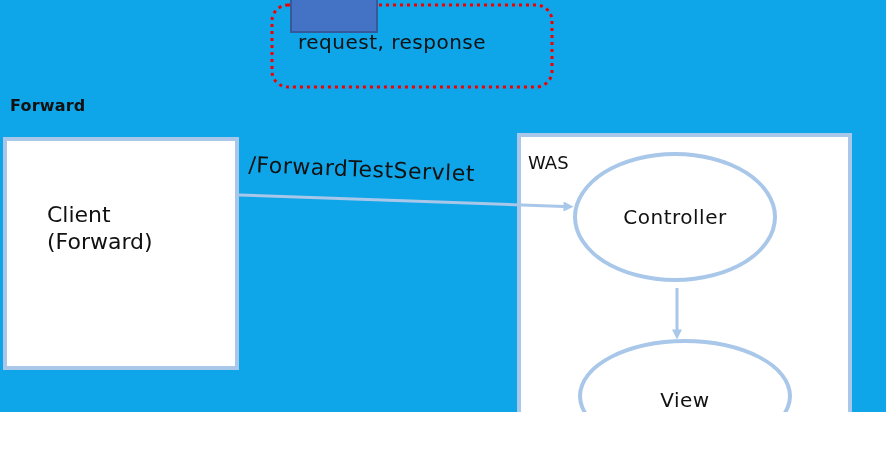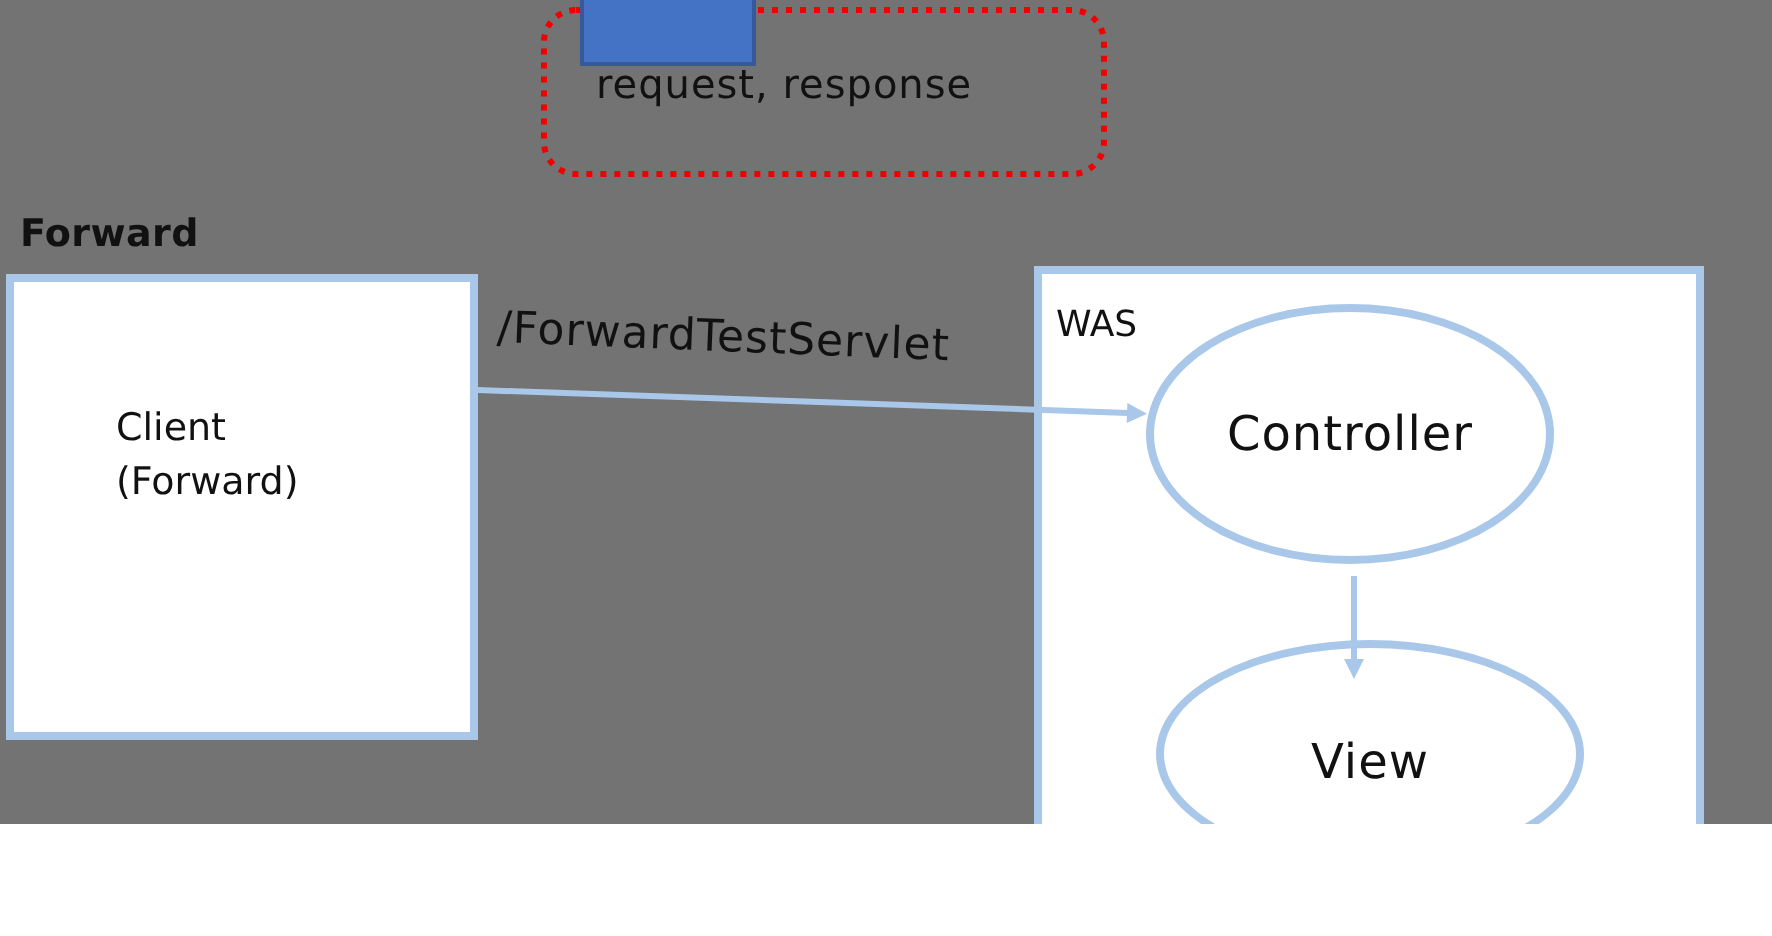--- a/index.html
+++ b/index.html
@@ -6,62 +6,62 @@
     --light-blue:#a9c7e9;
     --swatch-blue:#4472c4;
     --swatch-border:#35599b;
     --dot-red:#f20000;
     --ink:#111111;
   }
   *{margin:0;padding:0;box-sizing:border-box;}
   html,body{background:#ffffff;}
   body{font-family:"DejaVu Sans","Liberation Sans",sans-serif;color:var(--ink);}
   .canvas{
-    position:relative;width:886px;height:412px;background:#737373;overflow:hidden;
+    position:relative;width:886px;height:412px;background:#0ea5e9;overflow:hidden;
   }
   .abs{position:absolute;}
   svg.layer{position:absolute;left:0;top:0;width:886px;height:468px;pointer-events:none;}
 
   .swatch{
     left:290px;top:0;width:88px;height:33px;
     background:var(--swatch-blue);
     border:2px solid var(--swatch-border);
     border-top:none;
   }
   .legend-label{
     left:298px;top:30px;font-size:20px;letter-spacing:0.5px;white-space:nowrap;
   }
   .heading{
-    left:10px;top:106px;font-size:19px;font-weight:700;letter-spacing:0.2px;
+    left:10px;top:96px;font-size:16px;font-weight:700;letter-spacing:0.2px;
   }
   .client-box{
     left:3px;top:137px;width:236px;height:233px;
     border:4px solid var(--light-blue);background:#ffffff;
   }
   .client-label{
-    left:58px;top:201px;font-size:19px;line-height:27px;white-space:nowrap;
+    left:47px;top:201px;font-size:22px;line-height:27px;white-space:nowrap;
   }
   .arrow-label{
     left:249px;top:152px;font-size:22px;white-space:nowrap;
     transform:rotate(2.3deg);transform-origin:left top;letter-spacing:0.5px;
   }
   .was-box{
     left:517px;top:133px;width:335px;height:330px;
     border:4px solid var(--light-blue);background:#ffffff;
   }
   .was-label{
     left:528px;top:152px;font-size:18px;
   }
   .ellipse{
     border:4px solid var(--light-blue);border-radius:50%;background:#ffffff;
     display:flex;align-items:center;justify-content:center;
   }
   .ellipse-controller{left:573px;top:152px;width:204px;height:130px;}
-  .ellipse-view{left:578px;top:320px;width:214px;height:114px;}
-  .ellipse-text{font-size:24px;letter-spacing:0.5px;}
+  .ellipse-view{left:578px;top:339px;width:214px;height:114px;}
+  .ellipse-text{font-size:20px;letter-spacing:0.5px;}
   .ellipse-view .ellipse-text{position:relative;top:4px;}
 </style>
 </head>
 <body>
 
 <div class="canvas">
 
   <svg class="layer">
     <rect x="272" y="5" width="280" height="82" rx="16" ry="16" fill="none" stroke="#f20000" stroke-width="3" stroke-dasharray="3 4"></rect>
   </svg>

